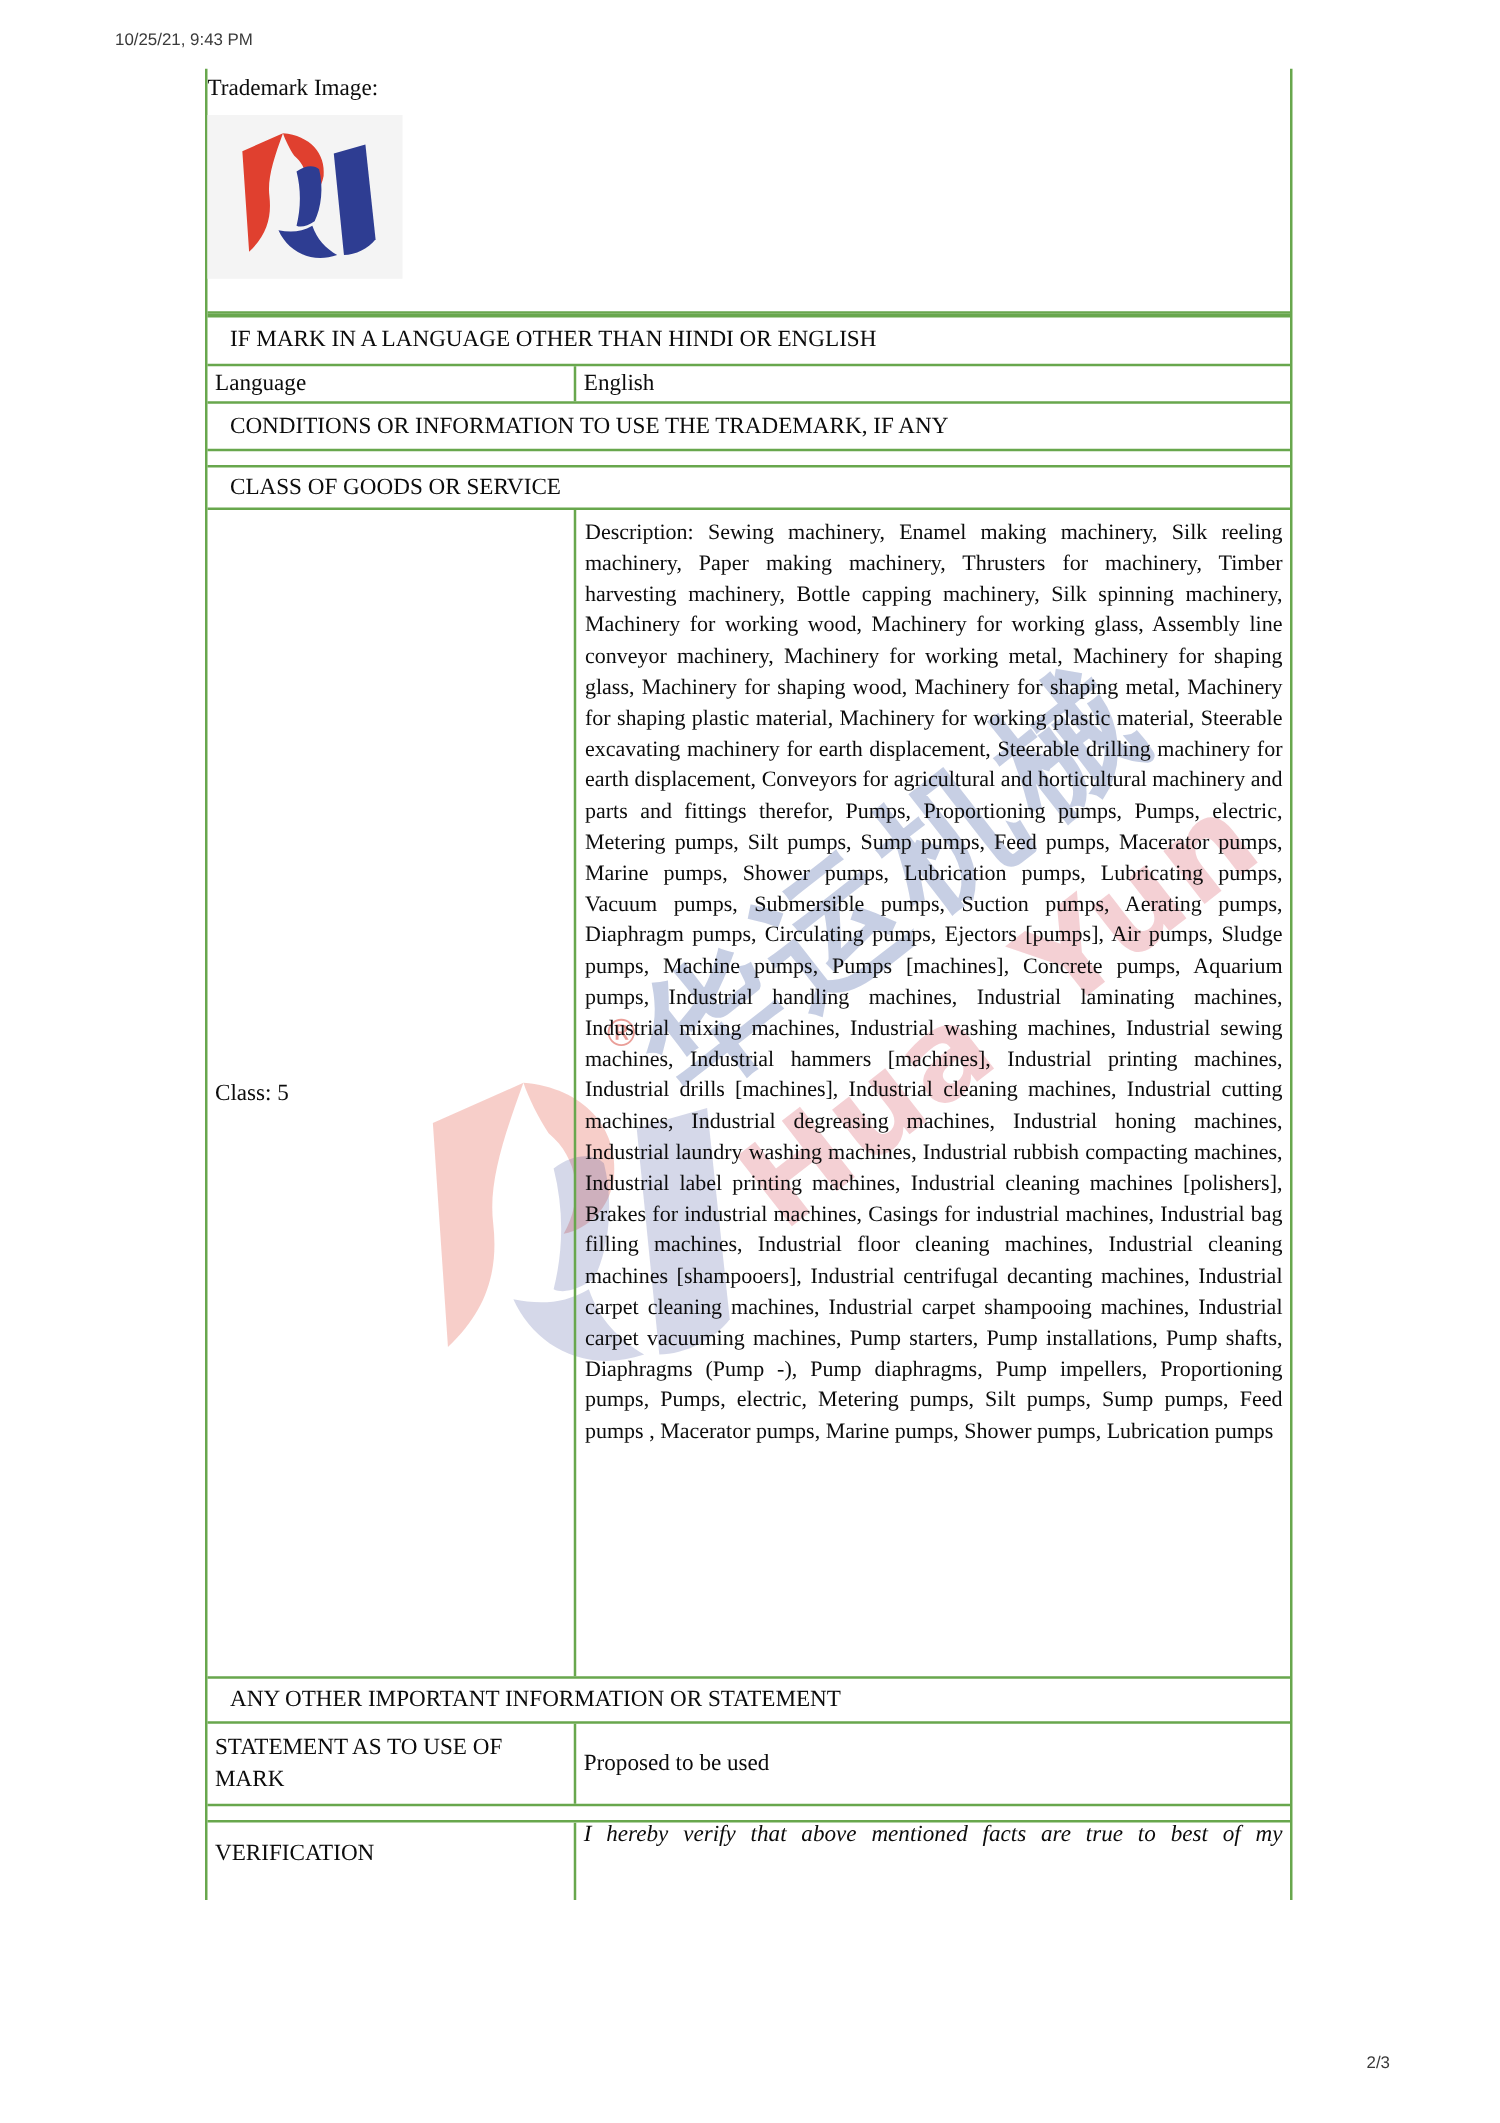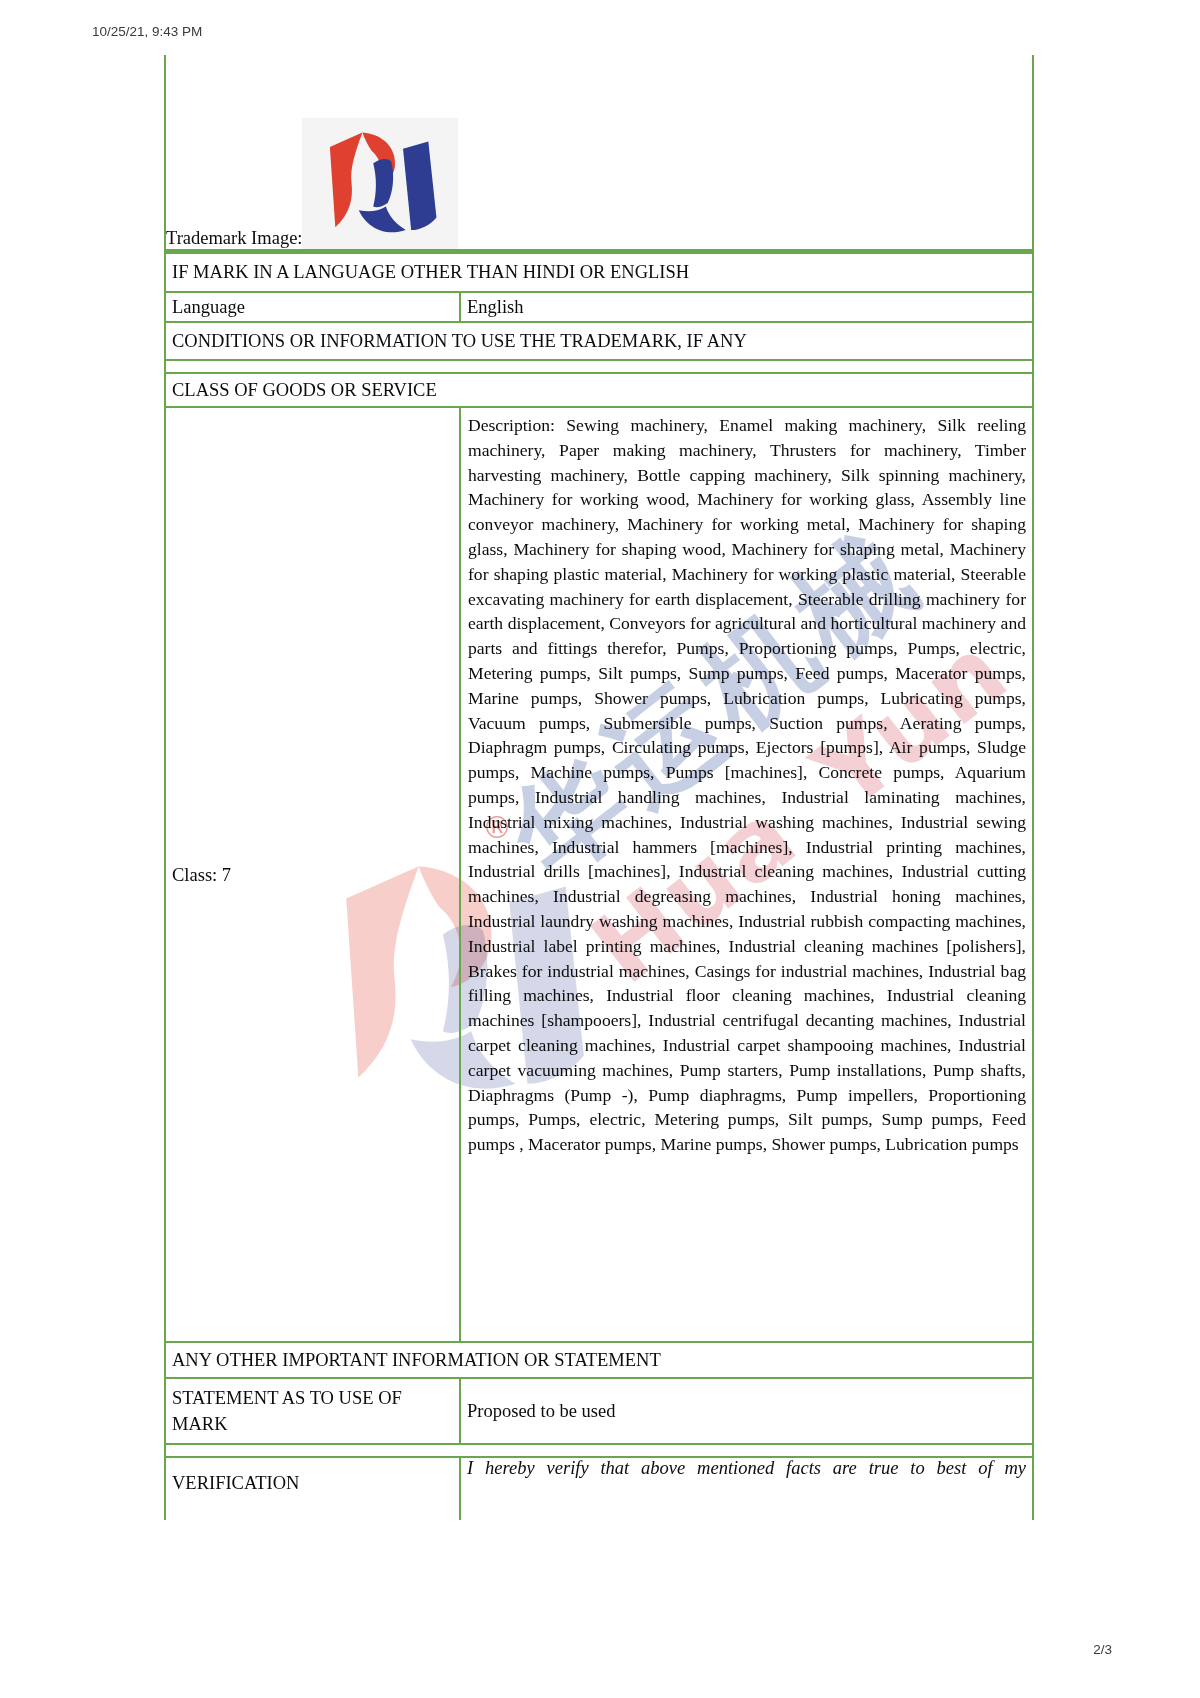--- a/index.html
+++ b/index.html
@@ -61,36 +61,36 @@
   }
 
   
   .doc-table{
     position:absolute;left:120px;top:55px;width:870px;z-index:1;
     border-left:2px solid var(--green);
     border-right:2px solid var(--green);
     font-size:18px;
   }
   .row{border-bottom:2px solid var(--green);background:transparent;}
-  .r-trademark{height:196px;display:flex;flex-direction:row;align-items:flex-end;}
+  .r-trademark{height:196px;display:flex;flex-direction:column;align-items:flex-start;}
   .tm-label{margin-top:6px;font-size:18.5px;}
   .tm-img{
     margin-top:10px;width:156px;height:131px;background:#f4f4f4;
     display:flex;align-items:center;justify-content:center;
   }
   .tm-logo{
     width:140px;height:118px;
     --lr:var(--logo-red);
     --lb:var(--logo-blue);
   }
   .lg-red{fill:var(--lr);}
   .lg-blue{fill:var(--lb);}
 
   .r-thick{border-top:3px solid var(--green);}
-  .r-full{display:flex;align-items:center;padding-left:6px;font-size:18.5px;}
+  .r-full{display:flex;align-items:center;padding-left:18px;font-size:18.5px;}
   .r-ifmark{height:42px;}
   .r-cond{height:38px;}
   .r-empty{height:13px;}
   .r-classhdr{height:34px;}
 
   .r-split{display:flex;}
   .cell-l{
     width:295px;flex:0 0 295px;
     border-right:2px solid var(--green);
     display:flex;align-items:center;
@@ -172,21 +172,21 @@
       <div class="cell-r">English</div>
     </div>
 
     <div class="row r-full r-cond">CONDITIONS OR INFORMATION TO USE THE TRADEMARK, IF ANY</div>
 
     <div class="row r-empty"></div>
 
     <div class="row r-full r-classhdr">CLASS OF GOODS OR SERVICE</div>
 
     <div class="row r-split r-class">
-      <div class="cell-l">Class: 7</div>
+      <div class="cell-l">Class: 5</div>
       <div class="cell-r">Description: Sewing machinery, Enamel making machinery, Silk reeling machinery, Paper making machinery, Thrusters for machinery, Timber harvesting machinery, Bottle capping machinery, Silk spinning machinery, Machinery for working wood, Machinery for working glass, Assembly line conveyor machinery, Machinery for working metal, Machinery for shaping glass, Machinery for shaping wood, Machinery for shaping metal, Machinery for shaping plastic material, Machinery for working plastic material, Steerable excavating machinery for earth displacement, Steerable drilling machinery for earth displacement, Conveyors for agricultural and horticultural machinery and parts and fittings therefor, Pumps, Proportioning pumps, Pumps, electric, Metering pumps, Silt pumps, Sump pumps, Feed pumps, Macerator pumps, Marine pumps, Shower pumps, Lubrication pumps, Lubricating pumps, Vacuum pumps, Submersible pumps, Suction pumps, Aerating pumps, Diaphragm pumps, Circulating pumps, Ejectors [pumps], Air pumps, Sludge pumps, Machine pumps, Pumps [machines], Concrete pumps, Aquarium pumps, Industrial handling machines, Industrial laminating machines, Industrial mixing machines, Industrial washing machines, Industrial sewing machines, Industrial hammers [machines], Industrial printing machines, Industrial drills [machines], Industrial cleaning machines, Industrial cutting machines, Industrial degreasing machines, Industrial honing machines, Industrial laundry washing machines, Industrial rubbish compacting machines, Industrial label printing machines, Industrial cleaning machines [polishers], Brakes for industrial machines, Casings for industrial machines, Industrial bag filling machines, Industrial floor cleaning machines, Industrial cleaning machines [shampooers], Industrial centrifugal decanting machines, Industrial carpet cleaning machines, Industrial carpet shampooing machines, Industrial carpet vacuuming machines, Pump starters, Pump installations, Pump shafts, Diaphragms (Pump -), Pump diaphragms, Pump impellers, Proportioning pumps, Pumps, electric, Metering pumps, Silt pumps, Sump pumps, Feed pumps , Macerator pumps, Marine pumps, Shower pumps, Lubrication pumps</div>
     </div>
 
     <div class="row r-full r-other">ANY OTHER IMPORTANT INFORMATION OR STATEMENT</div>
 
     <div class="row r-split r-stmt">
       <div class="cell-l">STATEMENT AS TO USE OF MARK</div>
       <div class="cell-r">Proposed to be used</div>
     </div>
 

